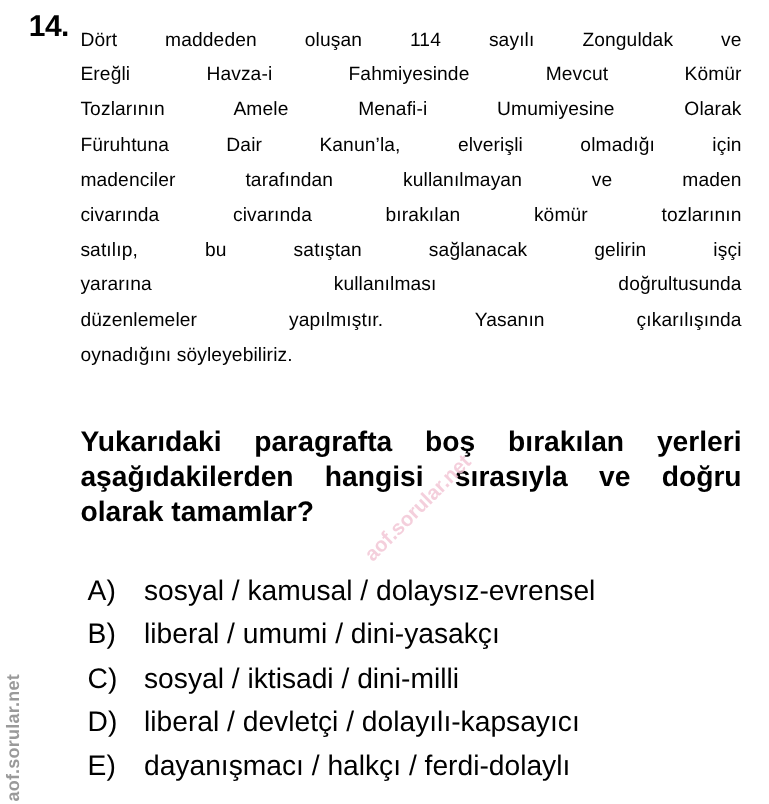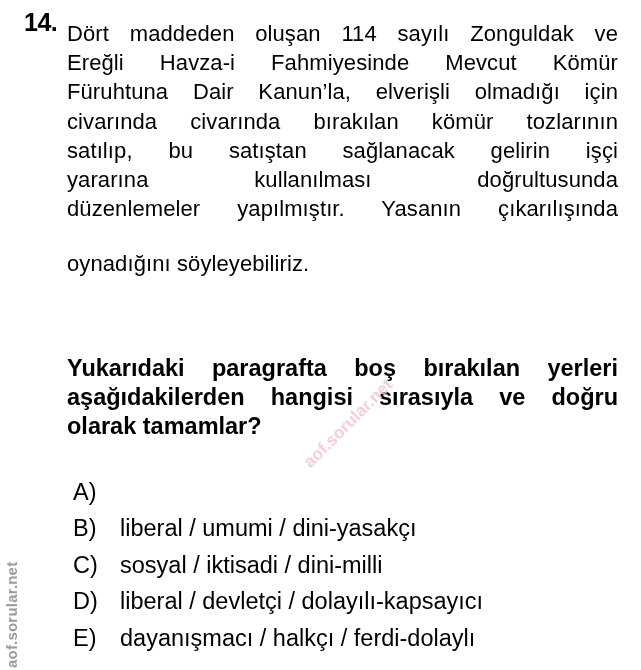--- a/index.html
+++ b/index.html
@@ -27,35 +27,34 @@
       top: 8px;
       font-size: 25px;
       font-weight: bold;
       letter-spacing: -0.5px;
     }
     .q-body {
       position: absolute;
       left: 67px;
       top: 19px;
       width: 551px;
-      font-size: 22px;
+      font-size: 16px;
       line-height: 29.2px;
       text-align: justify;
       text-align-last: left;
       letter-spacing: 0.1px;
     }
     .q-body .line {
       display: block;
       text-align: justify;
       text-align-last: justify;
       white-space: nowrap;
     }
     .q-body .line.last {
       text-align-last: left;
-      margin-top: 26px;
     }
     .q-prompt {
       position: absolute;
       left: 67px;
       top: 354px;
       width: 551px;
       font-size: 23.5px;
       font-weight: bold;
       line-height: 29.2px;
     }
@@ -120,37 +119,40 @@
   </style>
 </head>
 <body>
 
 <div class="question">
   <div class="q-number">14.</div>
 
   <div class="q-body">
     <span class="line">Dört maddeden oluşan 114 sayılı Zonguldak ve</span>
     <span class="line">Ereğli Havza-i Fahmiyesinde Mevcut Kömür</span>
+    <span class="line">Tozlarının Amele Menafi-i Umumiyesine Olarak</span>
     <span class="line">Füruhtuna Dair Kanun’la, elverişli olmadığı için</span>
+    <span class="line">madenciler tarafından kullanılmayan ve maden</span>
     <span class="line">civarında civarında bırakılan kömür tozlarının</span>
     <span class="line">satılıp, bu satıştan sağlanacak gelirin işçi</span>
     <span class="line">yararına kullanılması doğrultusunda</span>
     <span class="line">düzenlemeler yapılmıştır. Yasanın çıkarılışında</span>
     <span class="line last">oynadığını söyleyebiliriz.</span>
   </div>
 
   <div class="q-prompt">
     <span class="line">Yukarıdaki paragrafta boş bırakılan yerleri</span>
     <span class="line">aşağıdakilerden hangisi sırasıyla ve doğru</span>
     <span class="line last">olarak tamamlar?</span>
   </div>
 
   <ul class="options">
     <li class="option">
       <span class="letter">A)</span>
+      <span class="text">sosyal / kamusal / dolaysız-evrensel</span>
     </li>
     <li class="option">
       <span class="letter">B)</span>
       <span class="text">liberal / umumi / dini-yasakçı</span>
     </li>
     <li class="option">
       <span class="letter">C)</span>
       <span class="text">sosyal / iktisadi / dini-milli</span>
     </li>
     <li class="option">

